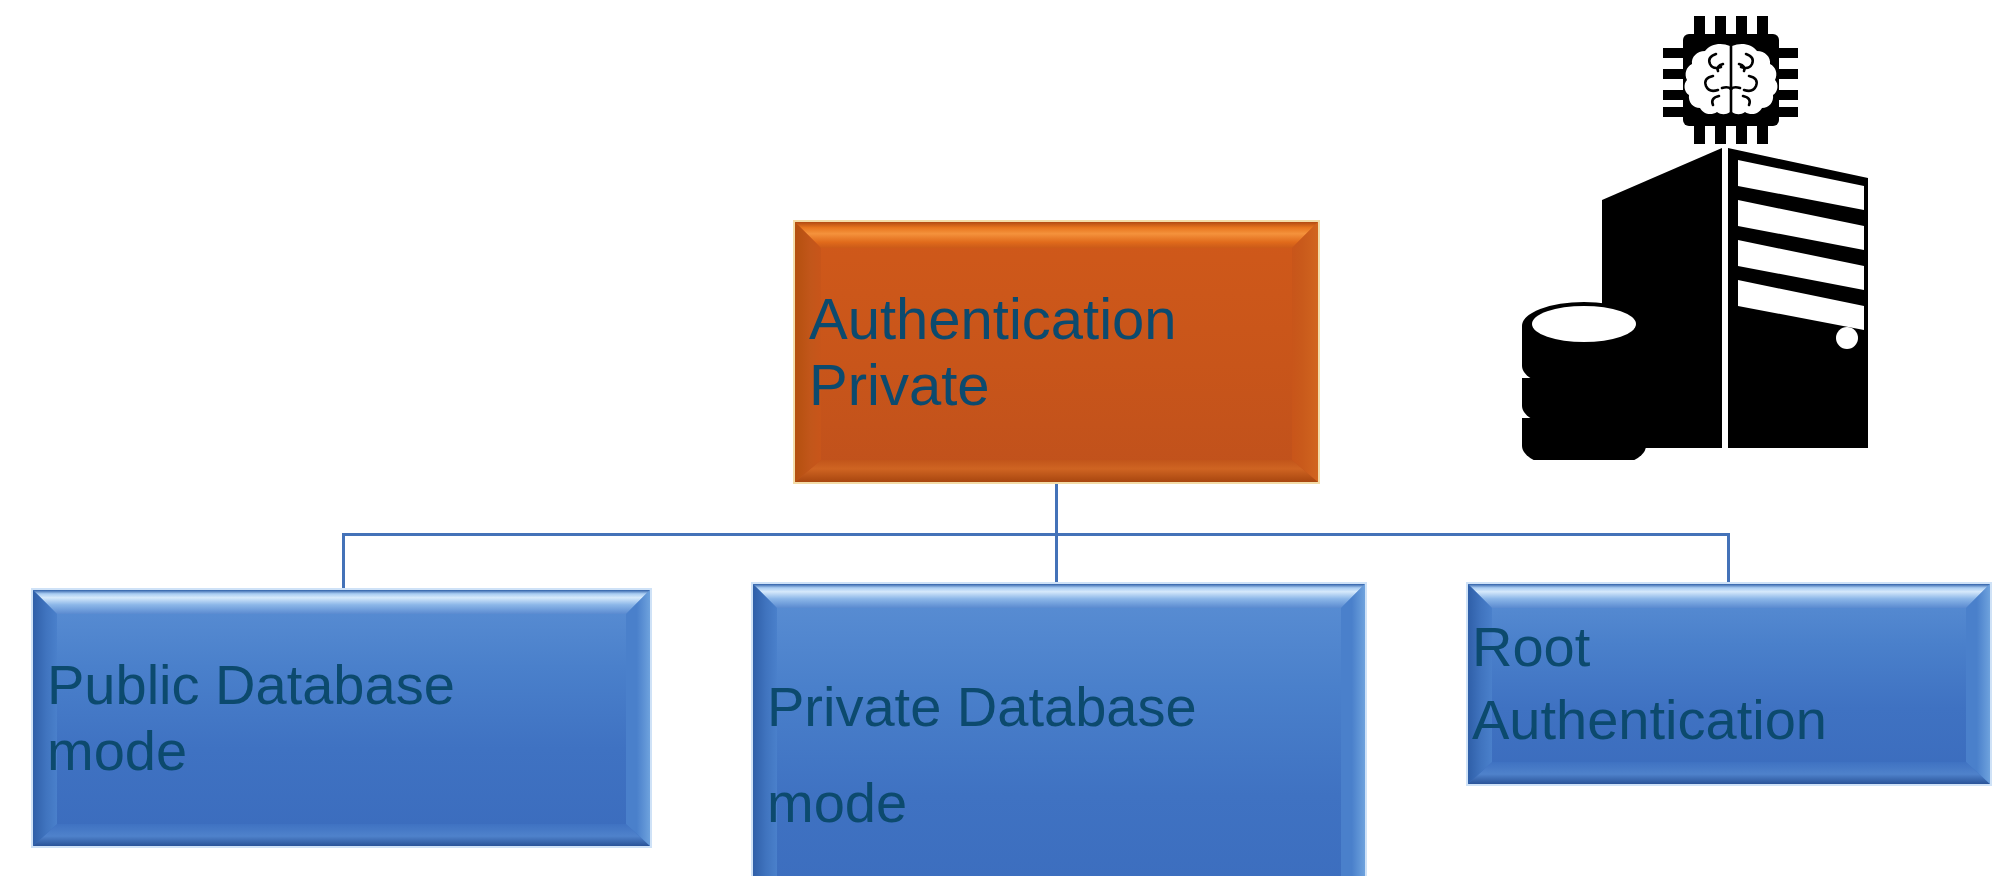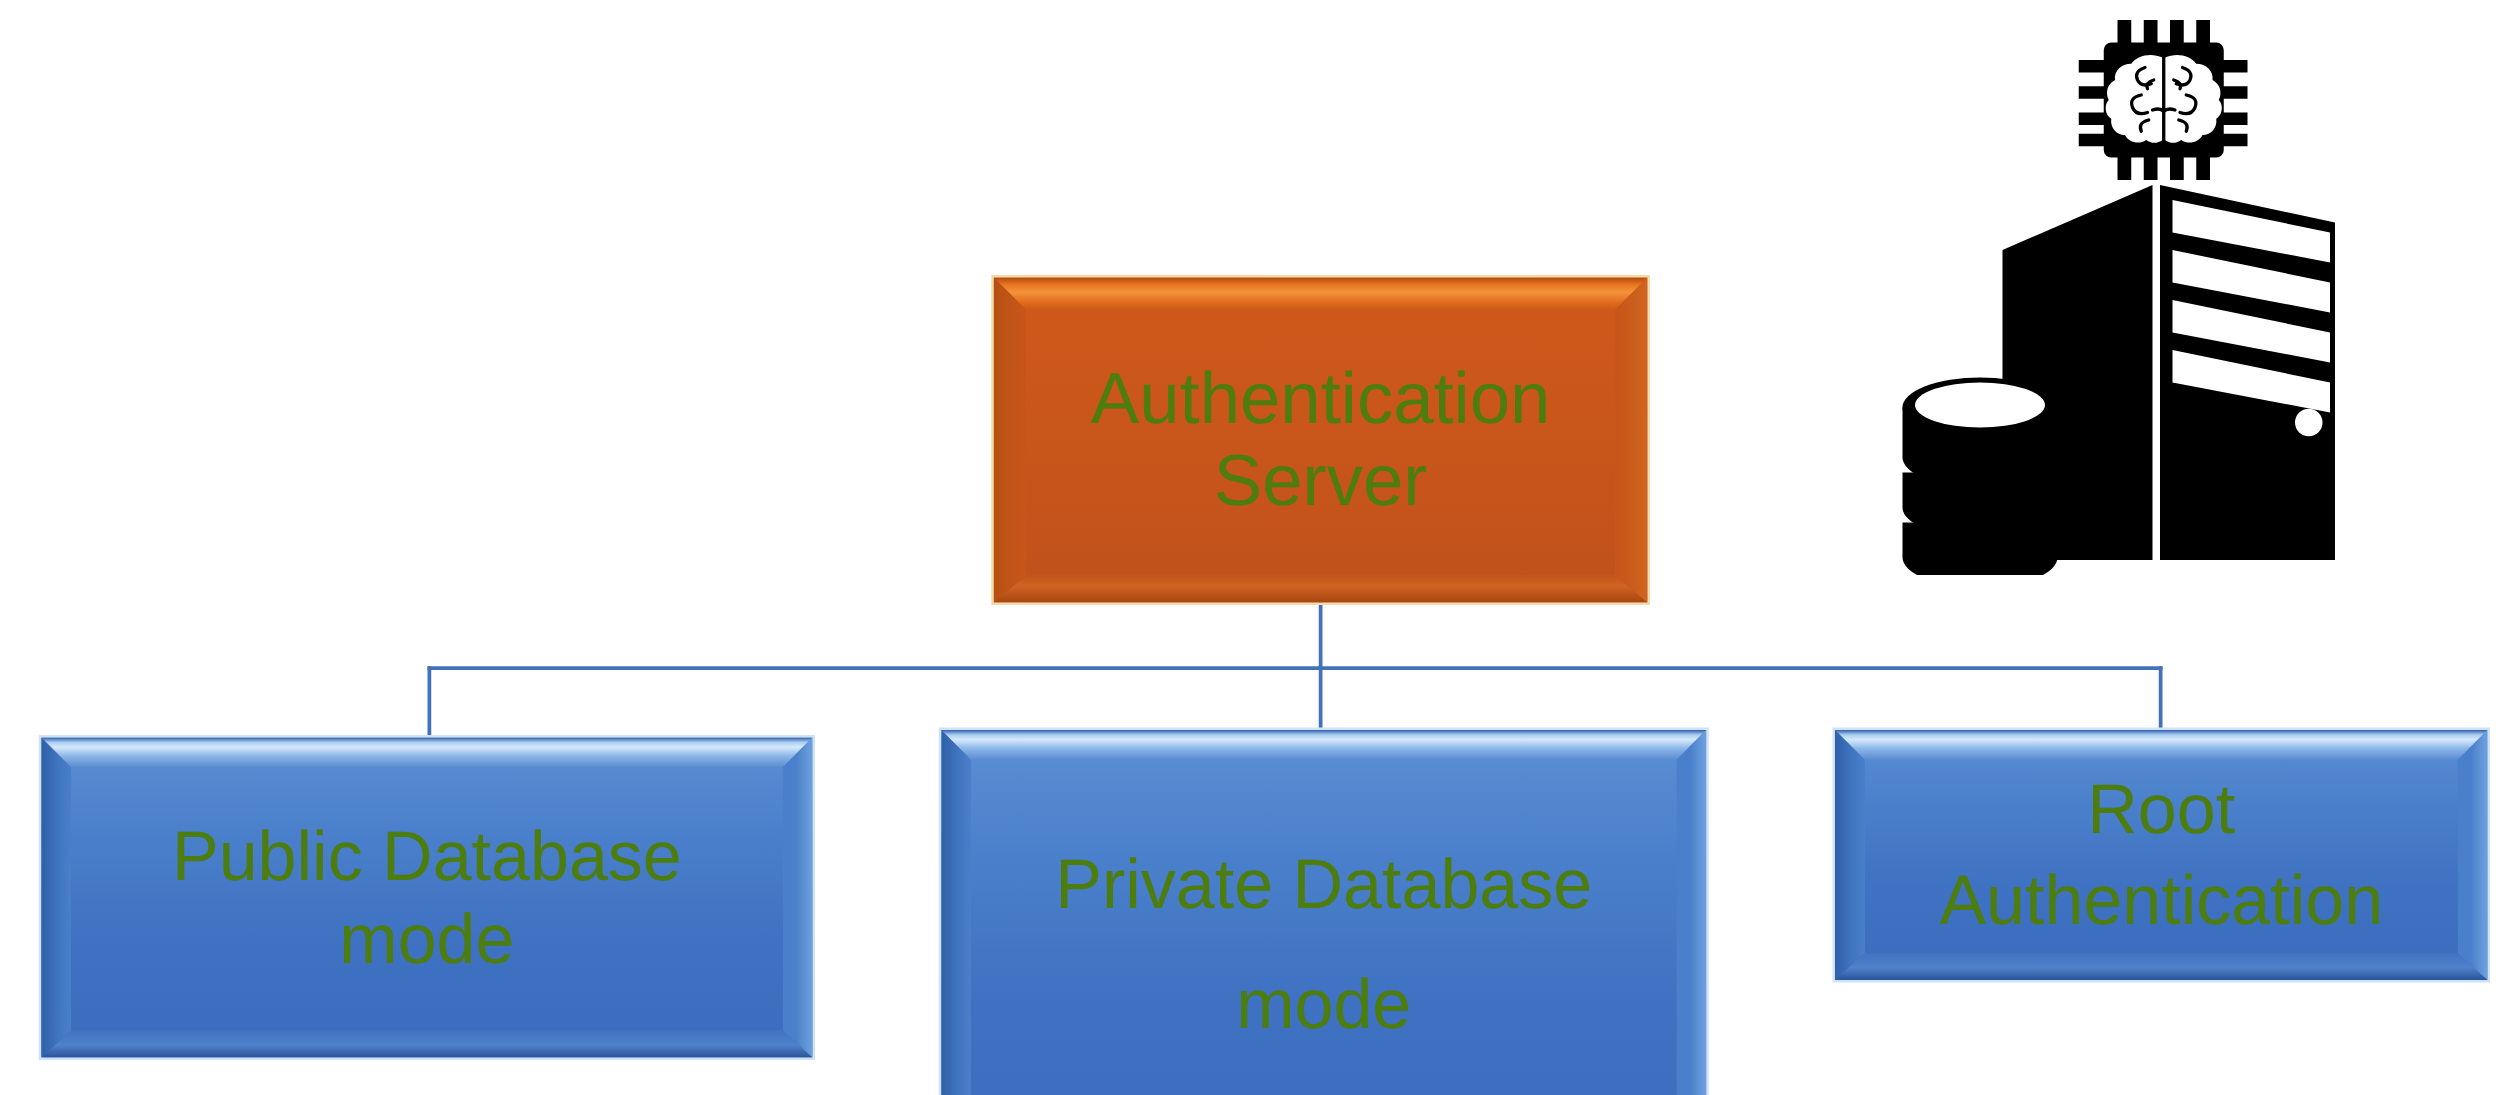--- a/index.html
+++ b/index.html
@@ -18,22 +18,22 @@
     overflow: hidden;
   }
 
   
   .bevel-box {
     position: absolute;
     box-sizing: border-box;
     display: flex;
     align-items: center;
     justify-content: center;
-    text-align: center;
-    color: #4d7c0f;
+    text-align: left;
+    color: #0c4a6e;
     user-select: none;
   }
   .bevel-box .inner {
     position: relative;
     z-index: 4;
     width: 100%;
     padding: 0 14px;
     box-sizing: border-box;
     line-height: 1.14;
   }
@@ -143,21 +143,21 @@
   <div class="conn v" style="left:1727px; top:533px; height:58px;"></div>
 
   <div class="bevel-box box-orange" style="left:795px; top:222px; width:523px; height:260px;">
     <span class="face"></span>
     <span class="edge-top"></span>
     <span class="edge-bottom"></span>
     <span class="edge-left"></span>
     <span class="edge-right"></span>
     <span class="inner">
       <span>Authentication</span><br>
-      <span>Server</span>
+      <span>Private</span>
     </span>
   </div>
 
   <div class="bevel-box box-blue" style="left:33px; top:590px; width:617px; height:256px;">
     <span class="face"></span>
     <span class="edge-top"></span>
     <span class="edge-bottom"></span>
     <span class="edge-left"></span>
     <span class="edge-right"></span>
     <span class="inner" style="line-height:1.18;">

